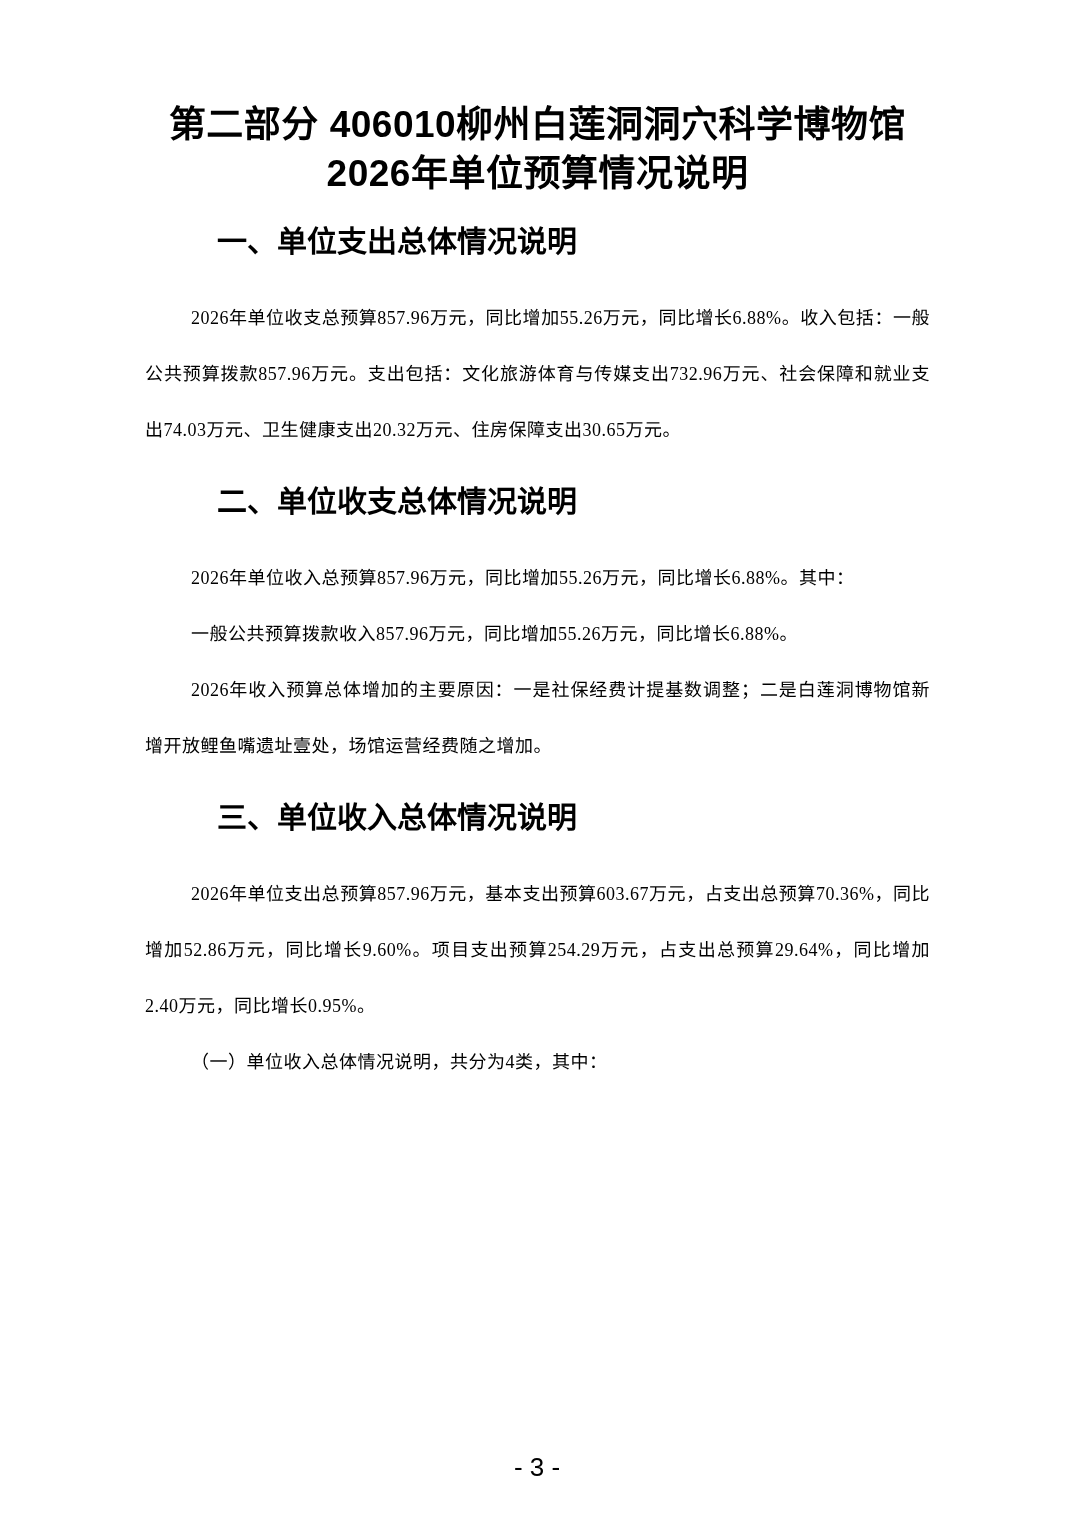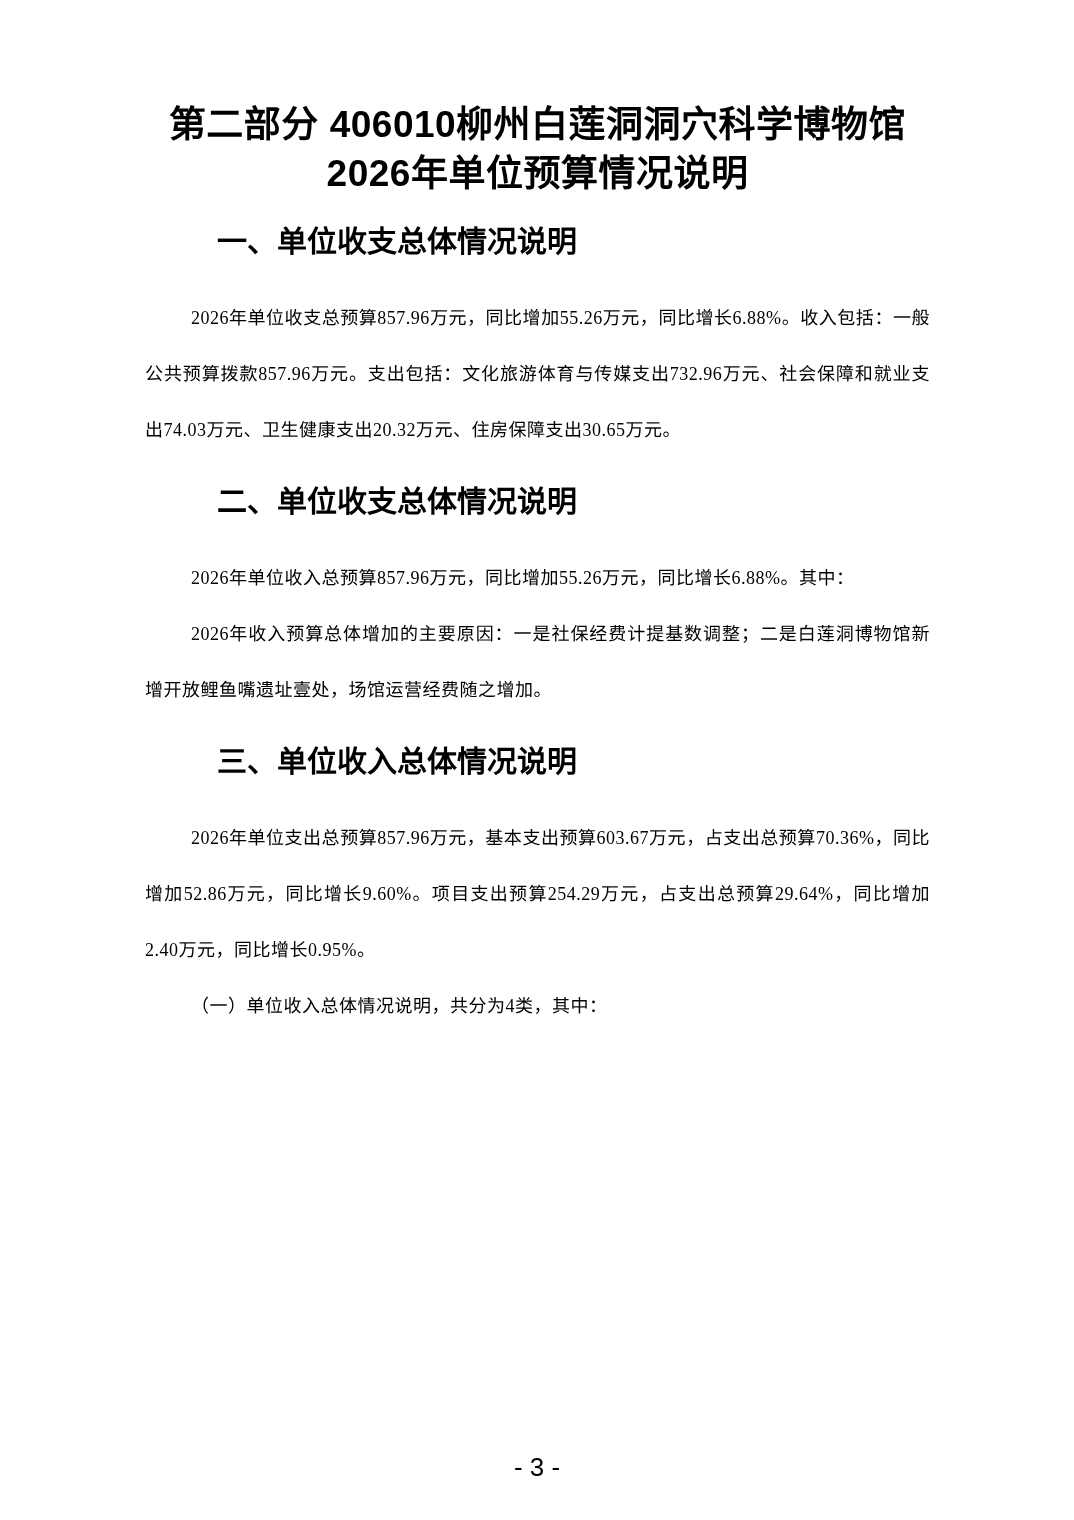--- a/index.html
+++ b/index.html
@@ -58,27 +58,28 @@
   }
 </style>
 </head>
 <body>
 
 <div class="page">
 
   <h1 class="doc-title">第二部分 406010柳州白莲洞洞穴科学博物馆2026年单位预算情况说明</h1>
 
   <section>
-    <h2 class="section-heading">一、单位收支总体情况说明</h2>
+    <h2 class="section-heading">一、单位支出总体情况说明</h2>
     <p class="body-para">2026年单位收支总预算857.96万元，同比增加55.26万元，同比增长6.88%。收入包括：一般公共预算拨款857.96万元。支出包括：文化旅游体育与传媒支出732.96万元、社会保障和就业支出74.03万元、卫生健康支出20.32万元、住房保障支出30.65万元。</p>
   </section>
 
   <section>
     <h2 class="section-heading">二、单位收支总体情况说明</h2>
     <p class="body-para">2026年单位收入总预算857.96万元，同比增加55.26万元，同比增长6.88%。其中：</p>
+    <p class="body-para">一般公共预算拨款收入857.96万元，同比增加55.26万元，同比增长6.88%。</p>
     <p class="body-para">2026年收入预算总体增加的主要原因：一是社保经费计提基数调整；二是白莲洞博物馆新增开放鲤鱼嘴遗址壹处，场馆运营经费随之增加。</p>
   </section>
 
   <section>
     <h2 class="section-heading">三、单位收入总体情况说明</h2>
     <p class="body-para">2026年单位支出总预算857.96万元，基本支出预算603.67万元，占支出总预算70.36%，同比增加52.86万元，同比增长9.60%。项目支出预算254.29万元，占支出总预算29.64%，同比增加2.40万元，同比增长0.95%。</p>
     <p class="body-para">（一）单位收入总体情况说明，共分为4类，其中：</p>
   </section>
 
   <div class="page-footer">- 3 -</div>

